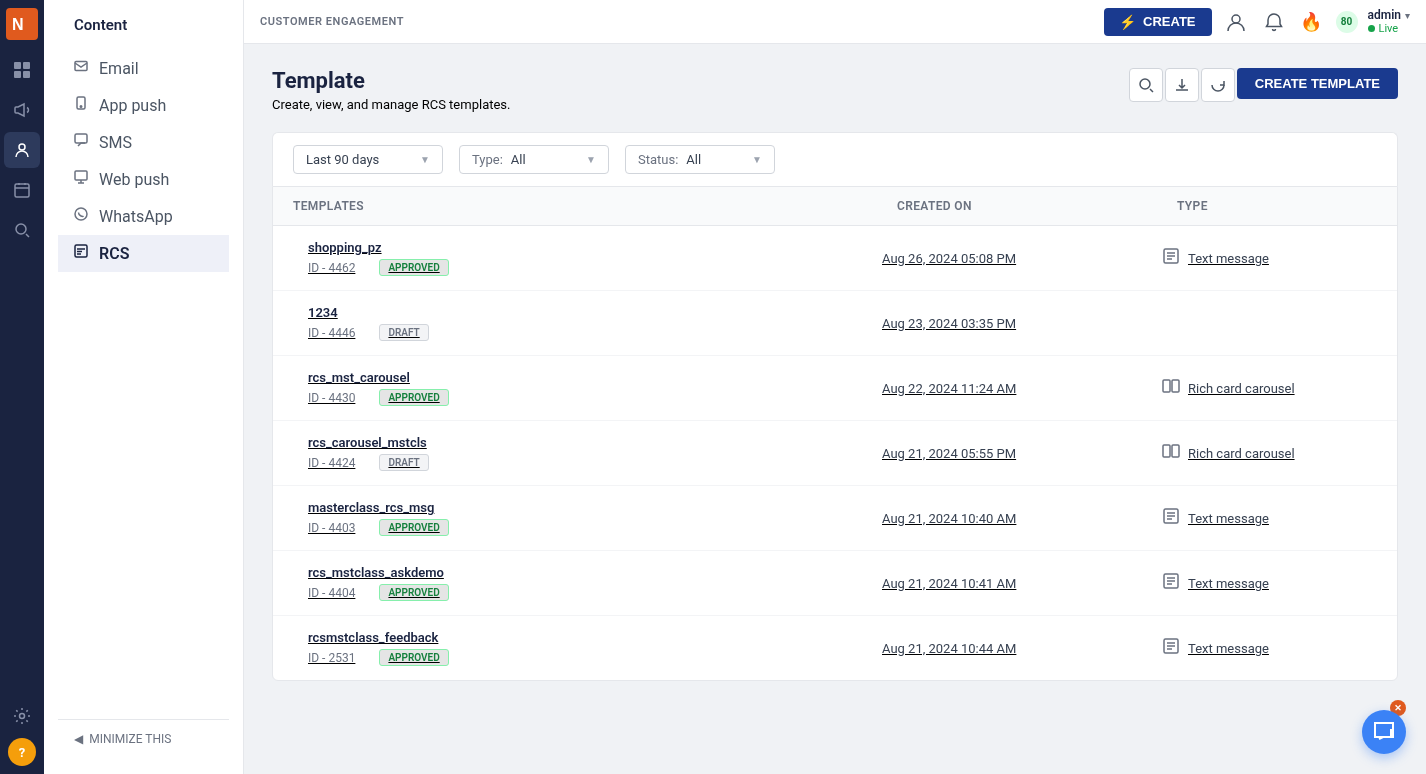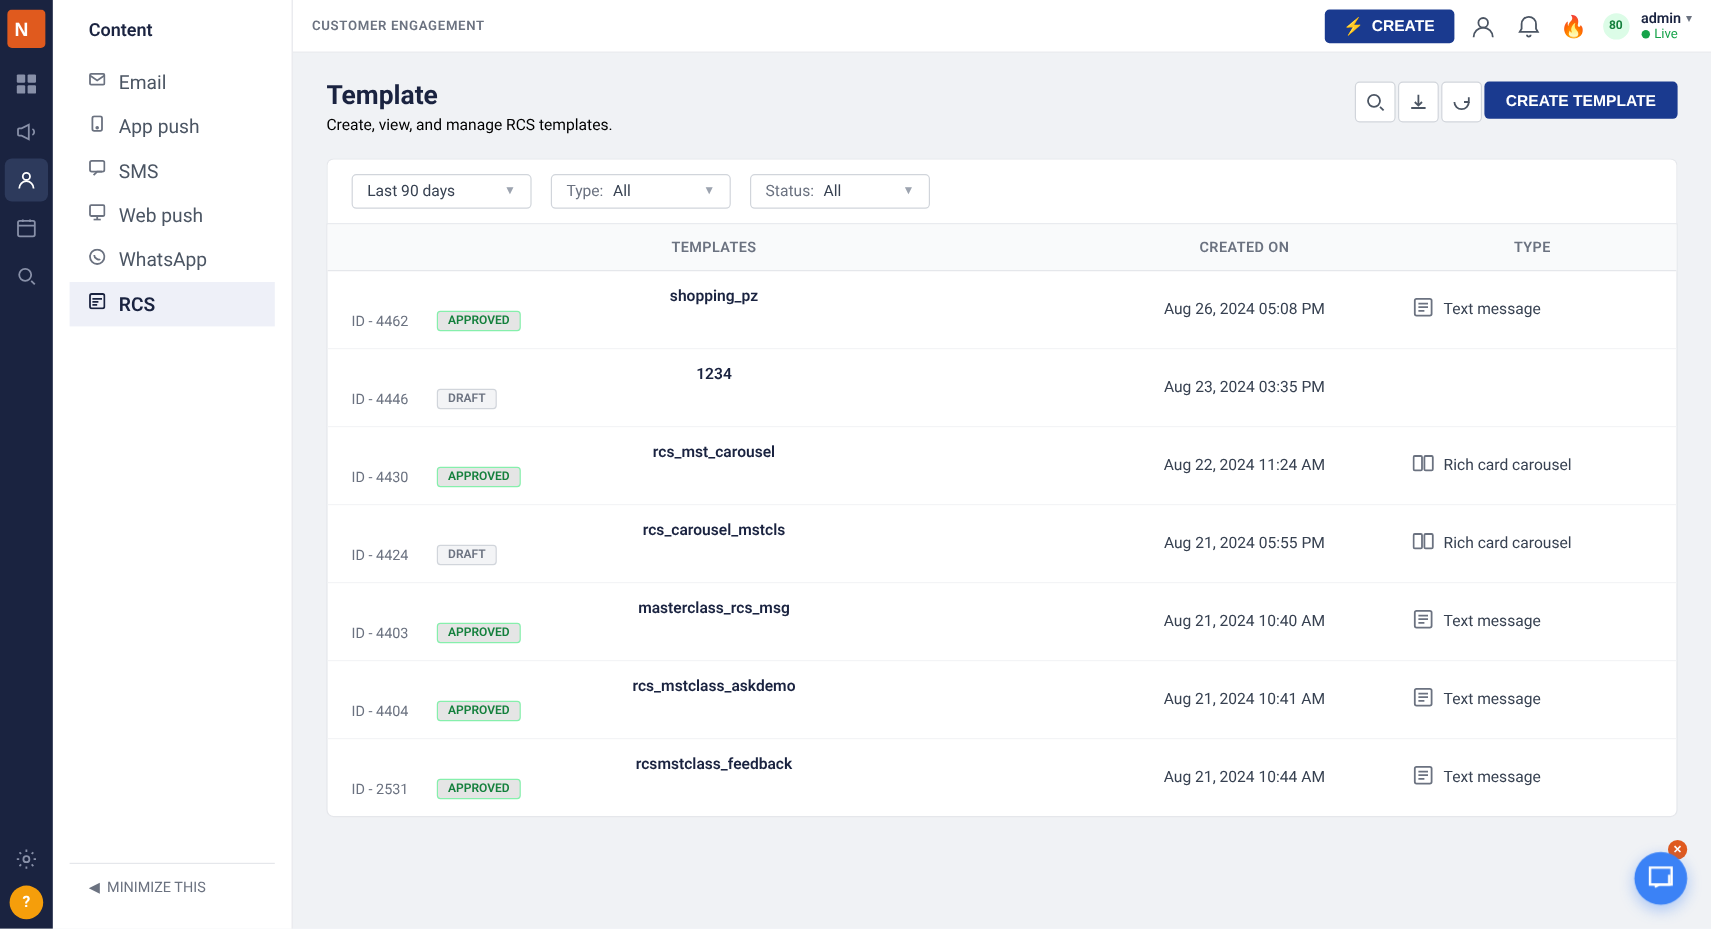--- a/index.html
+++ b/index.html
@@ -106,31 +106,31 @@
     .filter-select {
       display: flex; align-items: center; gap: 6px; padding: 6px 12px;
       border: 1px solid #d1d5db; border-radius: 4px; background: #fff;
       font-size: 13px; color: #374151; cursor: pointer; min-width: 150px;
     }
     .filter-select .label { color: #6b7280; margin-right: 2px; }
     .filter-select .chevron { margin-left: auto; color: #9ca3af; font-size: 10px; }
 
     
     .table-container {
-      background: #fff; border: 1px solid #e5e7eb; border-radius: 0 0 6px 6px; text-align: center;
+      background: #fff; border: 1px solid #e5e7eb; border-radius: 0 0 6px 6px;
     }
     .table-header {
       display: grid; grid-template-columns: 1fr 280px 200px;
       padding: 12px 20px; border-bottom: 1px solid #e5e7eb;
       background: #f9fafb;
     }
     .col-header { font-size: 12px; font-weight: 600; color: #6b7280; text-transform: uppercase; letter-spacing: 0.03em; }
     .table-row {
       display: grid; grid-template-columns: 1fr 280px 200px;
-      padding: 14px 20px; border-bottom: 1px solid #f3f4f6; align-items: center;
+      padding: 14px 35px; border-bottom: 1px solid #f3f4f6; align-items: center; text-decoration: underline;
     }
     .table-row:last-child { border-bottom: none; }
 
     .template-name { font-size: 13px; font-weight: 600; color: #1a2340; }
     .template-meta { display: flex; align-items: center; gap: 24px; margin-top: 4px; }
     .template-id { font-size: 12px; color: #6b7280; }
     .badge {
       font-size: 10px; font-weight: 600; padding: 2px 8px; border-radius: 3px;
     }
     .badge-approved { background: #e5e5e5; color: #15803d; border: 1px solid #86efac; }

